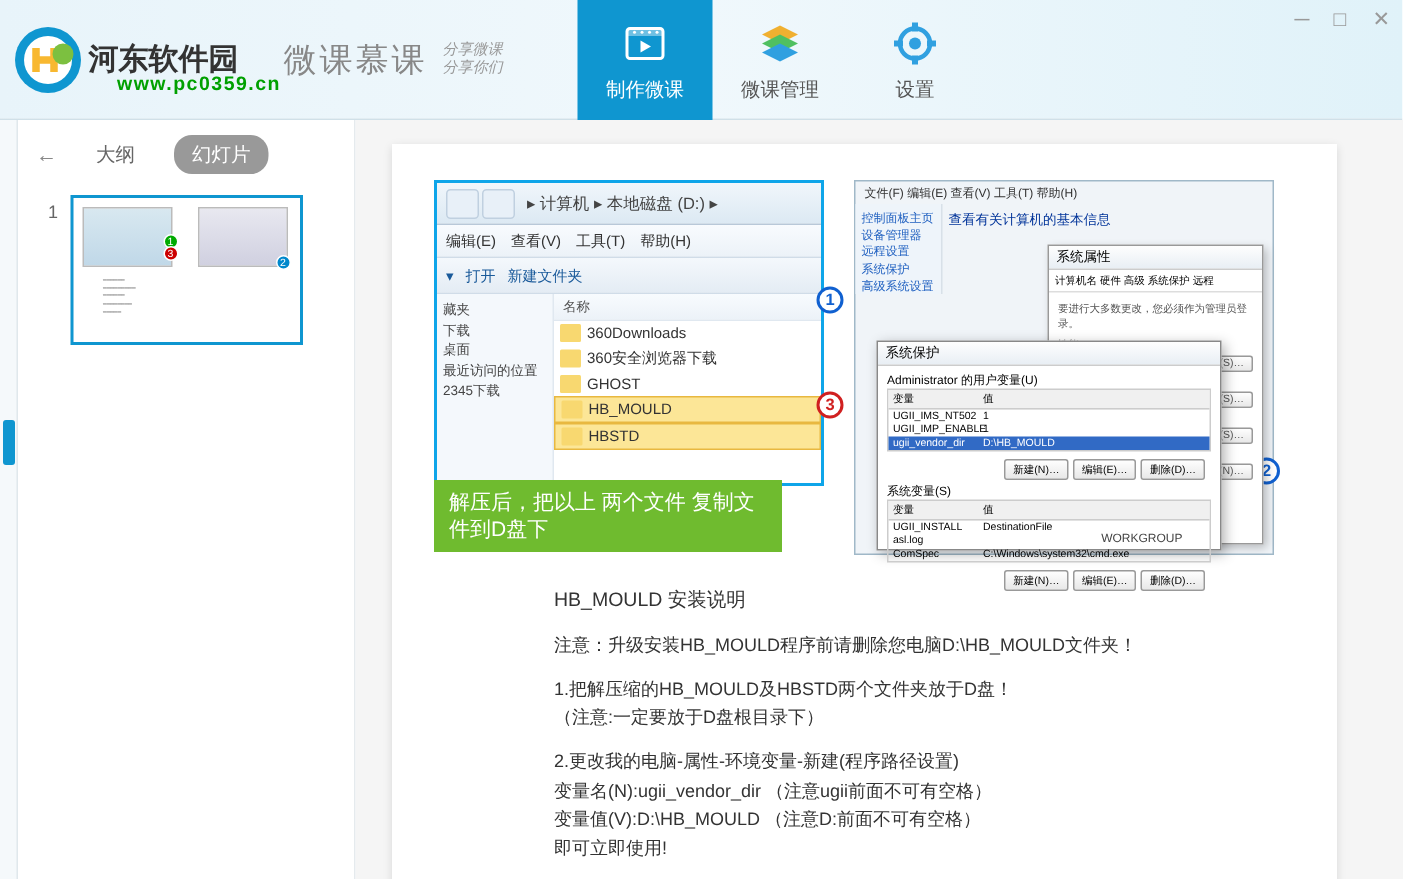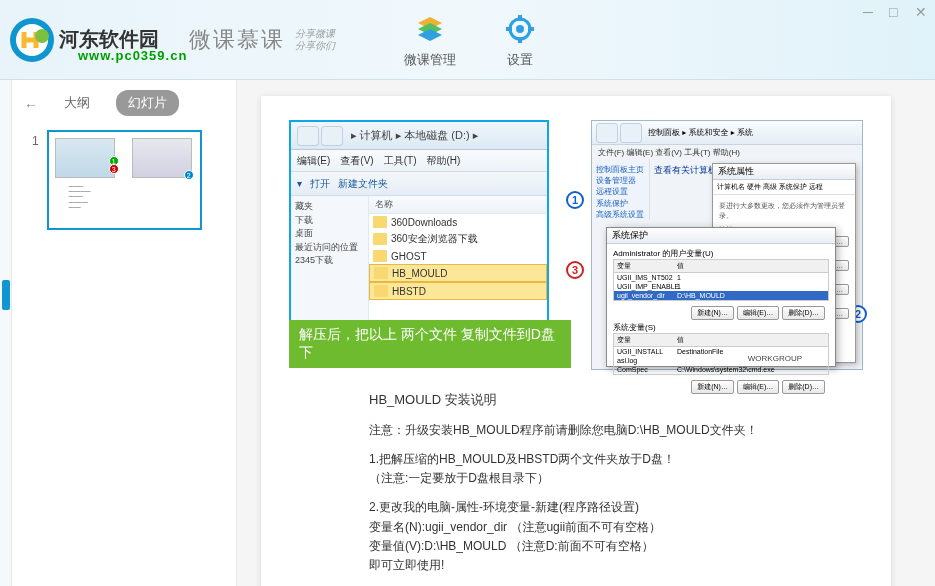--- a/index.html
+++ b/index.html
@@ -71,21 +71,21 @@
     .shot2-dialog { position: absolute; top: 106px; left: 14px; width: 230px; height: 140px; background: #fff; border: 1px solid #888; box-shadow: 2px 2px 8px rgba(0,0,0,0.3); font-size: 8px; }
     .dialog-title { height: 16px; background: linear-gradient(#fefefe,#e8eef4); border-bottom: 1px solid #ccc; padding: 1px 5px; font-size: 9px; }
     .dialog-body { padding: 4px 6px; }
     .dialog-table { border: 1px solid #ccc; width: 100%; font-size: 7px; margin-bottom: 3px; }
     .dialog-table-hdr { background: #f0f0f0; border-bottom: 1px solid #ccc; padding: 1px 3px; display: flex; }
     .dialog-table-row { padding: 1px 3px; display: flex; }
     .dialog-table-row.sel { background: #316ac5; color: #fff; }
     .dialog-buttons { display: flex; justify-content: flex-end; gap: 3px; padding: 2px 4px; }
     .mini-btn { font-size: 7px; padding: 1px 5px; border: 1px solid #999; background: linear-gradient(#fefefe,#e8e8e8); border-radius: 2px; }
     
-    .caption-bar { background: #6fbb2f; color: #fff; padding: 6px 10px; font-size: 14px; width: 282px; margin-top: -4px; }
+    .caption-bar { background: #6fbb2f; color: #fff; padding: 6px 10px; font-size: 14px; width: 232px; margin-top: -4px; }
     
     .instructions { margin-top: 20px; margin-left: 80px; font-size: 12px; color: #333; line-height: 1.6; }
     .instructions h4 { font-size: 13px; font-weight: normal; margin-bottom: 10px; }
     .instructions p { margin-bottom: 10px; }
   </style>
 </head>
 <body>
 
 <div class="topbar">
   <div class="logo-area">
@@ -100,20 +100,34 @@
     <div class="logo-text">河东软件园</div>
     <div class="sub-logo">微课慕课</div>
     <div class="tagline">
       <div>分享微课</div>
       <div>分享你们</div>
     </div>
   </div>
   <div class="watermark-url">www.pc0359.cn</div>
 
   <div class="top-nav">
+    <div class="nav-item active">
+      <div class="nav-icon">
+        <svg width="32" height="32" viewBox="0 0 32 32">
+            <rect x="4" y="6" width="24" height="20" rx="2" fill="none" stroke="#fff" stroke-width="2"></rect>
+            <rect x="4" y="6" width="24" height="5" fill="#fff" opacity="0.4"></rect>
+            <circle cx="9" cy="8.5" r="1" fill="#fff"></circle>
+            <circle cx="14" cy="8.5" r="1" fill="#fff"></circle>
+            <circle cx="19" cy="8.5" r="1" fill="#fff"></circle>
+            <circle cx="24" cy="8.5" r="1" fill="#fff"></circle>
+            <polygon points="13,14 13,22 20,18" fill="#fff"></polygon>
+          </svg>
+      </div>
+      <div class="nav-label">制作微课</div>
+    </div>
     <div class="nav-item">
       <div class="nav-icon">
         <svg width="32" height="32" viewBox="0 0 32 32">
             <polygon points="16,4 28,10 16,16 4,10" fill="#f0b030"></polygon>
             <polygon points="16,10 28,16 16,22 4,16" fill="#50c060"></polygon>
             <polygon points="16,16 28,22 16,28 4,22" fill="#30a0e0"></polygon>
           </svg>
       </div>
       <div class="nav-label">微课管理</div>
     </div>
@@ -219,25 +233,20 @@
               </div>
             </div>
           </div>
           <div class="caption-bar">解压后，把以上 两个文件 复制文件到D盘下</div>
         </div>
 
         <div class="shot2">
           <div class="badge-circle badge-1">1</div>
           <div class="badge-circle badge-2">2</div>
           <div class="badge-circle badge-3">3</div>
-          <div class="shot2-top">
-            <div class="shot1-nav-btn"></div>
-              <div class="shot1-nav-btn"></div>
-            <span style="font-size:8px;margin-left:4px">控制面板 ▸ 系统和安全 ▸ 系统</span>
-          </div>
           <div class="shot2-row">
             <span>文件(F)</span>&nbsp;
             <span>编辑(E)</span>&nbsp;
             <span>查看(V)</span>&nbsp;
             <span>工具(T)</span>&nbsp;
             <span>帮助(H)</span>
           </div>
           <div style="display:flex;height:60px">
             <div class="shot2-sidebar">
               <div>控制面板主页</div>

